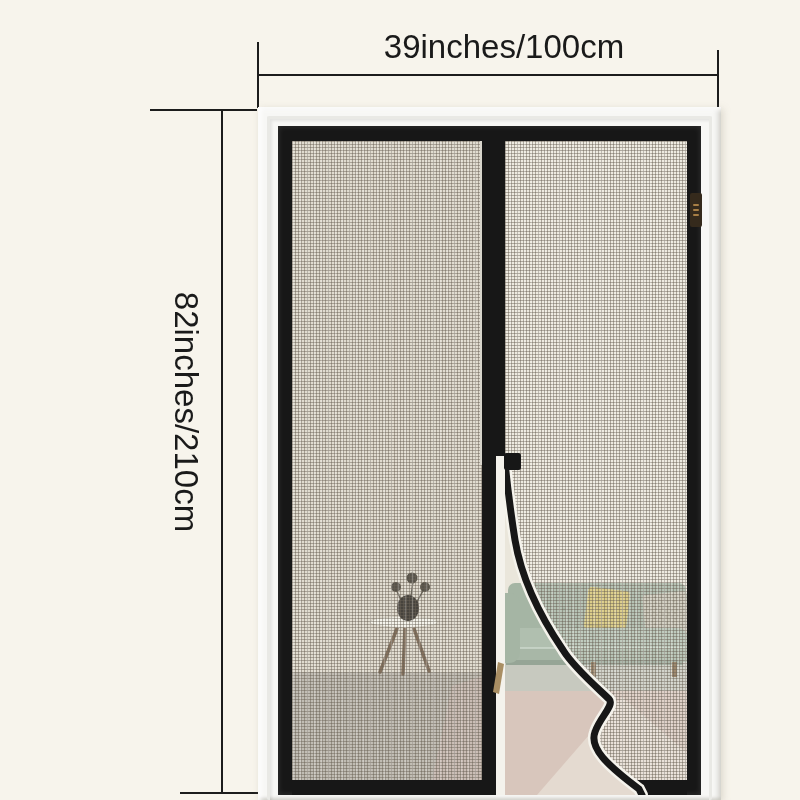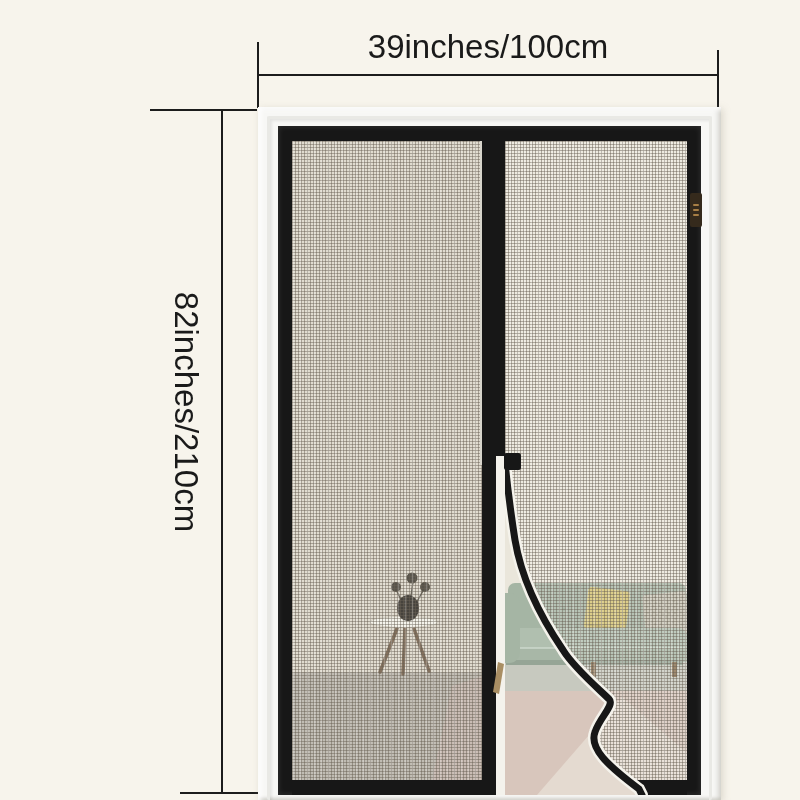--- a/index.html
+++ b/index.html
@@ -5,21 +5,21 @@
   html,body{margin:0;padding:0;}
   body{
     width:800px;height:800px;position:relative;overflow:hidden;
     background:#f7f4ec;
     font-family:"Liberation Sans", sans-serif;
   }
   .abs{position:absolute;}
   
   .dim-line{background:#1c1c1c;}
   .dim-label{color:#1a1a1a;font-size:33px;letter-spacing:0px;white-space:nowrap;}
-  #dimw-label{left:488px;top:28px;transform:translateX(-50%);}
+  #dimw-label{left:504px;top:28px;transform:translateX(-50%);}
   #dimw-line{left:258px;top:74px;width:460px;height:2px;}
   #dimw-tick-l{left:257px;top:42px;width:2px;height:66px;}
   #dimw-tick-r{left:717px;top:50px;width:2px;height:58px;}
   #dimh-label{left:186px;top:412px;transform:translate(-50%,-50%) rotate(90deg);}
   #dimh-line{left:221px;top:110px;width:2px;height:684px;}
   #dimh-tick-t{left:150px;top:109px;width:107px;height:2px;}
   #dimh-tick-b{left:180px;top:792px;width:78px;height:2px;}
   
   #door{
     left:258px;top:107px;width:463px;height:693px;

